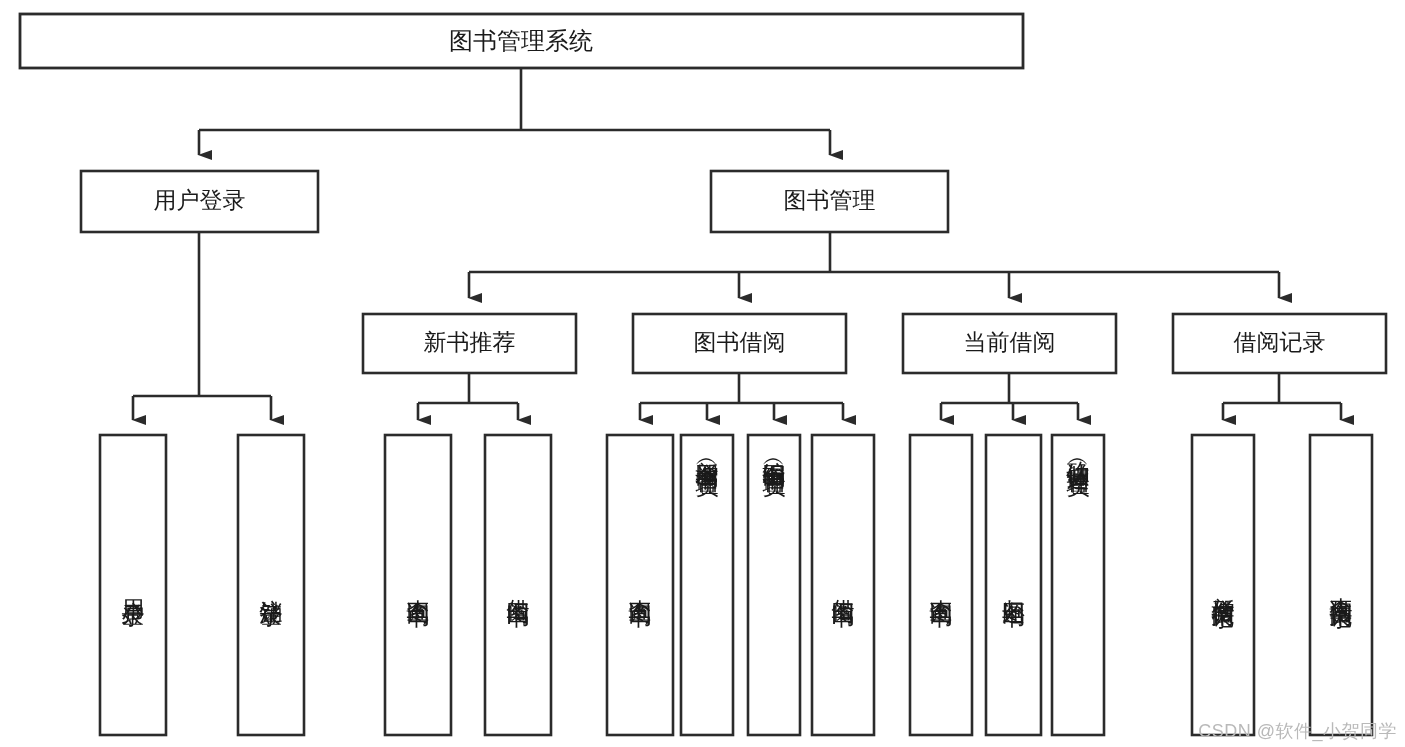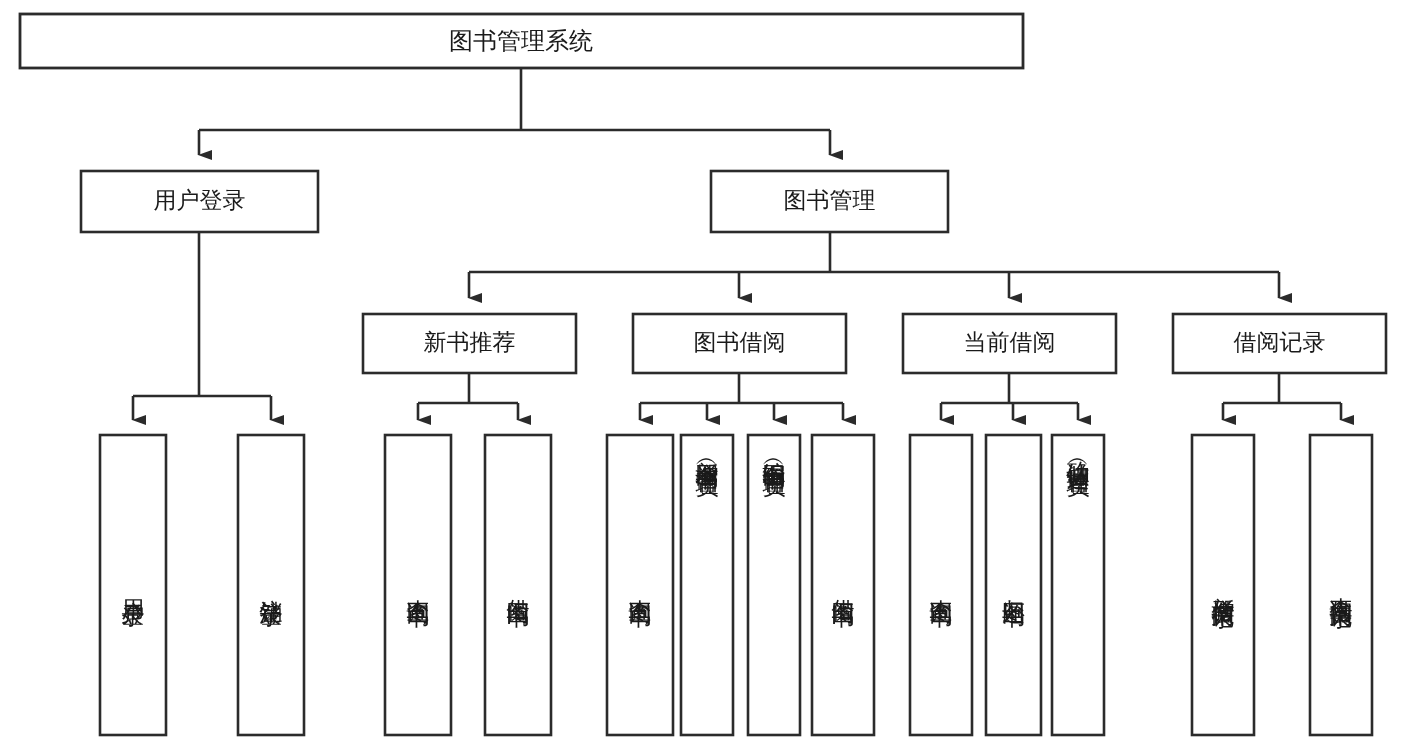--- a/index.html
+++ b/index.html
@@ -203,14 +203,15 @@
   <div class="vlabel" style="left:607px; top:435px; width:66px; height:300px;">查询图书</div>
   <div class="vlabel" style="left:681px; top:443px; width:52px; height:292px; justify-content:flex-start;">新增图书（管理员）</div>
   <div class="vlabel" style="left:748px; top:443px; width:52px; height:292px; justify-content:flex-start;">编辑图书（管理员）</div>
   <div class="vlabel" style="left:812px; top:435px; width:62px; height:300px;">借阅图书</div>
   <div class="vlabel" style="left:910px; top:435px; width:62px; height:300px;">查询图书</div>
   <div class="vlabel" style="left:986px; top:435px; width:55px; height:300px;">归还图书</div>
   <div class="vlabel" style="left:1052px; top:443px; width:52px; height:292px; justify-content:flex-start;">确认归还（管理员）</div>
   <div class="vlabel" style="left:1192px; top:435px; width:62px; height:300px;">新增借阅记录</div>
   <div class="vlabel" style="left:1310px; top:435px; width:62px; height:300px;">查询借阅记录</div>
 
+  <div class="watermark">CSDN @软件_小贺同学</div>
 
 </div>
 
 </body></html>

